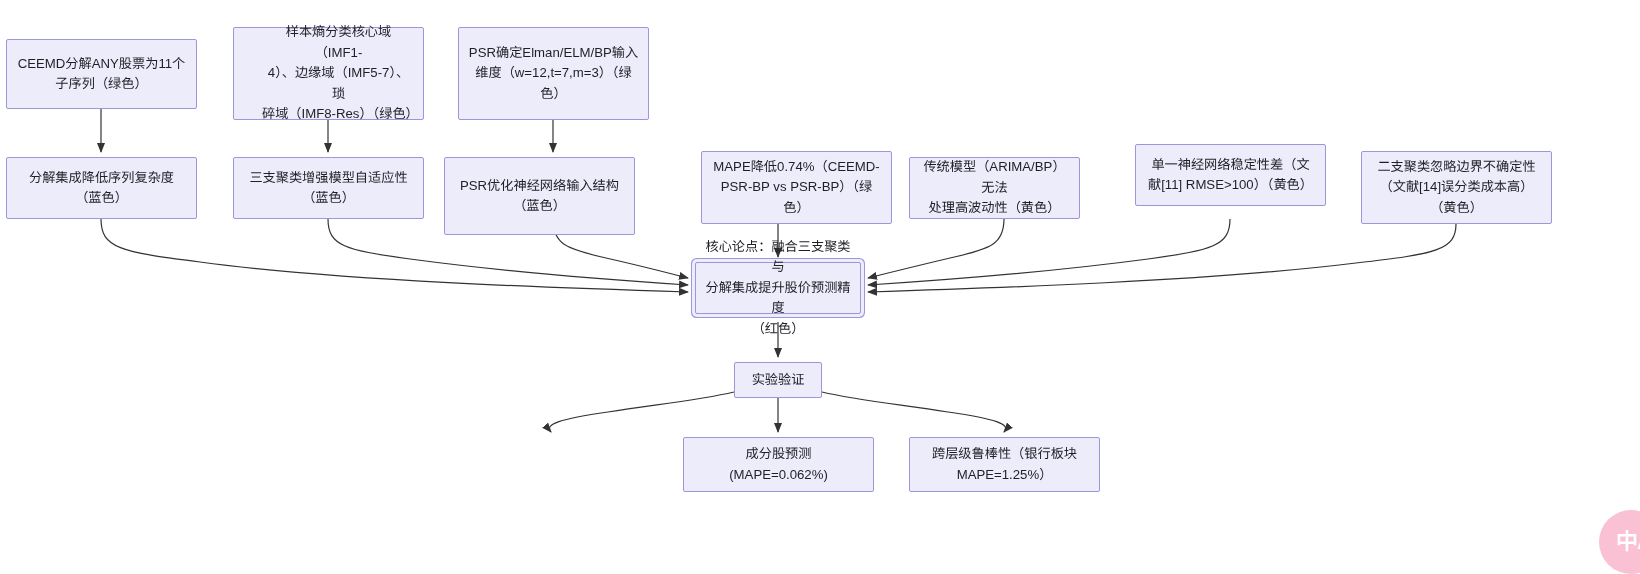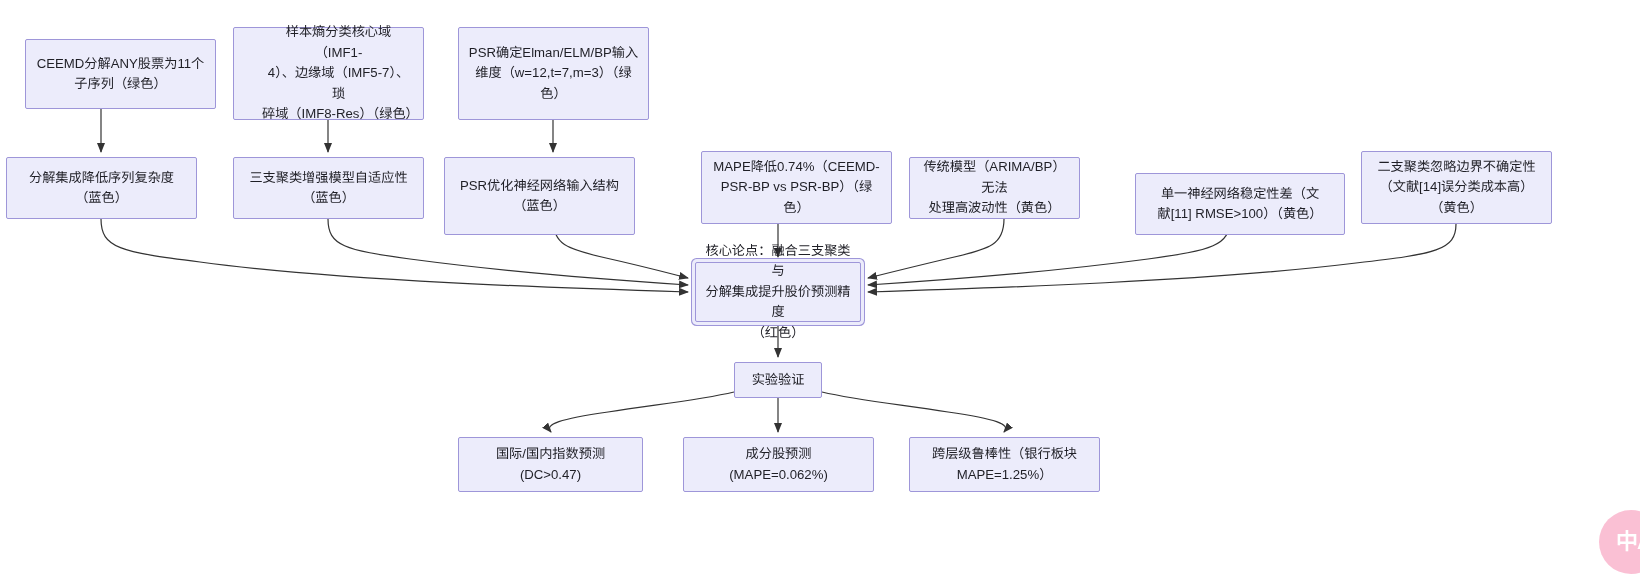--- a/index.html
+++ b/index.html
@@ -105,21 +105,21 @@
       <path d="M1456,224 C1456,250 1436,254 1356,263 C1210,281 996,288 868,292"></path>
 
       <path d="M778,322 L778,357"></path>
 
       <path d="M734,392 C700,400 660,404 608,412 C560,419 544,424 551,432"></path>
       <path d="M778,398 L778,432"></path>
       <path d="M822,392 C856,400 896,404 948,412 C996,419 1011,424 1004,432"></path>
     </g>
   </svg>
 
-  <div class="node" style="left:6px;top:39px;width:191px;height:70px;margin-left:19px;">
+  <div class="node" style="left:6px;top:39px;width:191px;height:70px;">
     <span class="lbl">CEEMD分解ANY股票为11个
 子序列（绿色）</span>
   </div>
   <div class="node" style="left:233px;top:27px;width:191px;height:93px;padding-left:28px;">
     <span class="lbl">样本熵分类核心域（IMF1-
 4）、边缘域（IMF5-7）、琐
 碎域（IMF8-Res）（绿色）</span>
   </div>
   <div class="node" style="left:458px;top:27px;width:191px;height:93px;">
     <span class="lbl">PSR确定Elman/ELM/BP输入
@@ -141,44 +141,40 @@
   </div>
   <div class="node" style="left:683px;top:151px;width:191px;height:73px;margin-left:18px;">
     <span class="lbl">MAPE降低0.74%（CEEMD-
 PSR-BP vs PSR-BP）（绿
 色）</span>
   </div>
   <div class="node" style="left:909px;top:157px;width:171px;height:62px;">
     <span class="lbl">传统模型（ARIMA/BP）无法
 处理高波动性（黄色）</span>
   </div>
-  <div class="node" style="left:1135px;top:173px;width:210px;height:62px;">
+  <div class="node" style="left:1135px;top:144px;width:191px;height:62px;">
     <span class="lbl">单一神经网络稳定性差（文
 献[11] RMSE&gt;100）（黄色）</span>
   </div>
   <div class="node" style="left:1361px;top:151px;width:191px;height:73px;">
     <span class="lbl">二支聚类忽略边界不确定性
 （文献[14]误分类成本高）
 （黄色）</span>
   </div>
 
-  <div class="node core" style="left:695px;top:262px;width:166px;height:60px;">
+  <div class="node core" style="left:695px;top:262px;width:166px;height:52px;">
     <span class="lbl">核心论点：融合三支聚类与
 分解集成提升股价预测精度
 （红色）</span>
   </div>
 
   <div class="node" style="left:734px;top:362px;width:88px;height:36px;">
     <span class="lbl">实验验证</span>
   </div>
 
-  <div class="node" style="left:458px;top:437px;width:185px;height:55px;">
-    <span class="lbl">国际/国内指数预测
-(DC&gt;0.47)</span>
-  </div>
   <div class="node" style="left:683px;top:437px;width:191px;height:55px;">
     <span class="lbl">成分股预测
 (MAPE=0.062%)</span>
   </div>
   <div class="node" style="left:909px;top:437px;width:191px;height:55px;">
     <span class="lbl">跨层级鲁棒性（银行板块
 MAPE=1.25%）</span>
   </div>
 
   <div class="watermark" style="left:1599px;top:510px;">

